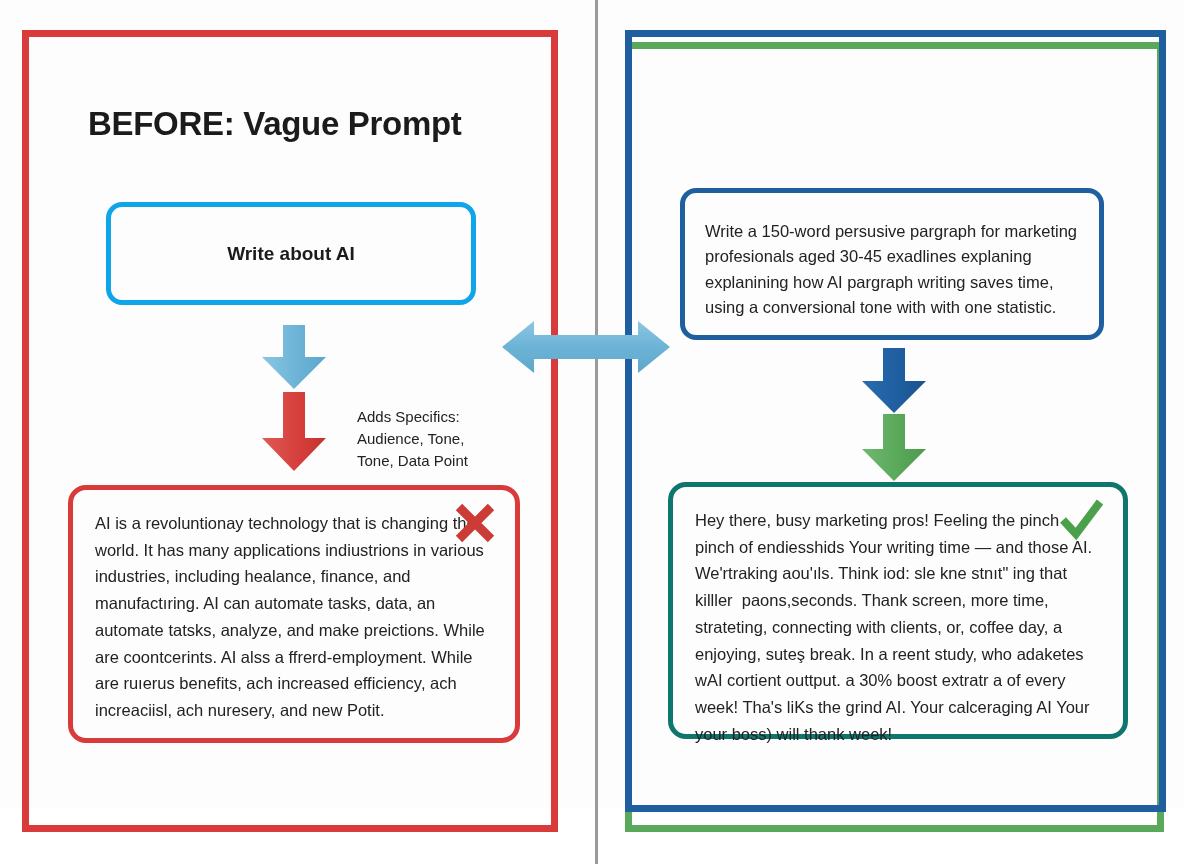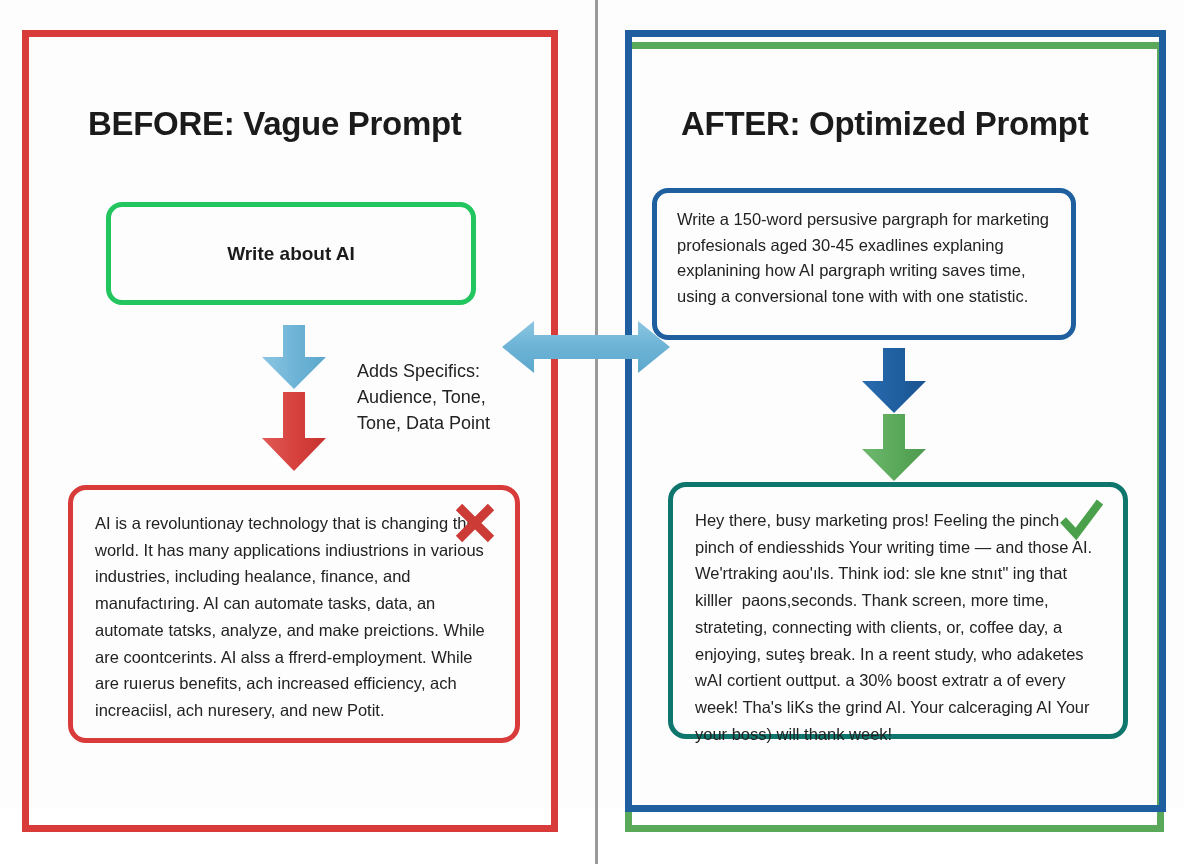--- a/index.html
+++ b/index.html
@@ -46,51 +46,52 @@
   
   .prompt-box {
     position: absolute;
     background: #fdfdfd;
     border-radius: 16px;
     display: flex;
     align-items: center;
   }
   .prompt-vague {
     left: 106px; top: 202px; width: 370px; height: 103px;
-    border: 5px solid #22c55e;
+    border: 5px solid #0ea5e9;
     justify-content: center;
     text-align: right;
   }
   .prompt-vague span {
     font-size: 19px; font-weight: bold; color: #1b1b1b;
   }
   .prompt-optimized {
-    left: 652px; top: 188px; width: 424px; height: 152px;
+    left: 680px; top: 188px; width: 424px; height: 152px;
     border: 5px solid #1f5fa0;
     padding: 14px 16px 14px 20px;
-    align-items: flex-start;
+    align-items: flex-end;
   }
   .prompt-optimized p {
     font-size: 16.5px; line-height: 1.55; color: #222; white-space: pre-wrap;
   }
 
   
   .arrow-down {
     position: absolute;
     display: block;
   }
   .arrow-dbl { position: absolute; }
 
   
   .annotation {
     position: absolute;
-    font-size: 18px;
+    font-size: 15px;
     line-height: 1.45;
     color: #222;
     white-space: pre-line;
+    margin-top: 48px;
   }
   .ann-specifics { left: 357px; top: 358px; }
   .ann-result    { left: 652px; top: 388px; }
   .ann-result b  { font-weight: bold; }
 
   
   .output-box {
     position: absolute;
     background: #fdfdfd;
     border-radius: 18px;
@@ -120,21 +121,20 @@
 <div id="stage">
 
   <div class="frame frame-red"></div>
   <div class="frame frame-green"></div>
   <div class="frame frame-blue"></div>
 
   <div class="divider"></div>
 
   <div class="panel-title title-before">BEFORE: Vague Prompt</div>
 
-  <div class="panel-title title-after">AFTER: Optimized Prompt</div>
 
   <div class="prompt-box prompt-vague">
     <span>Write about AI</span>
   </div>
 
   <div class="prompt-box prompt-optimized">
     <p>Write a 150-word persusive pargraph for marketing profesionals aged 30-45 exadlines explaning explanining how AI pargraph writing saves time,    using a conversional tone with with one statistic.</p>
   </div>
 
   <svg class="arrow-down" style="left:258px; top:325px;" width="72" height="65" viewBox="0 0 72 65">

